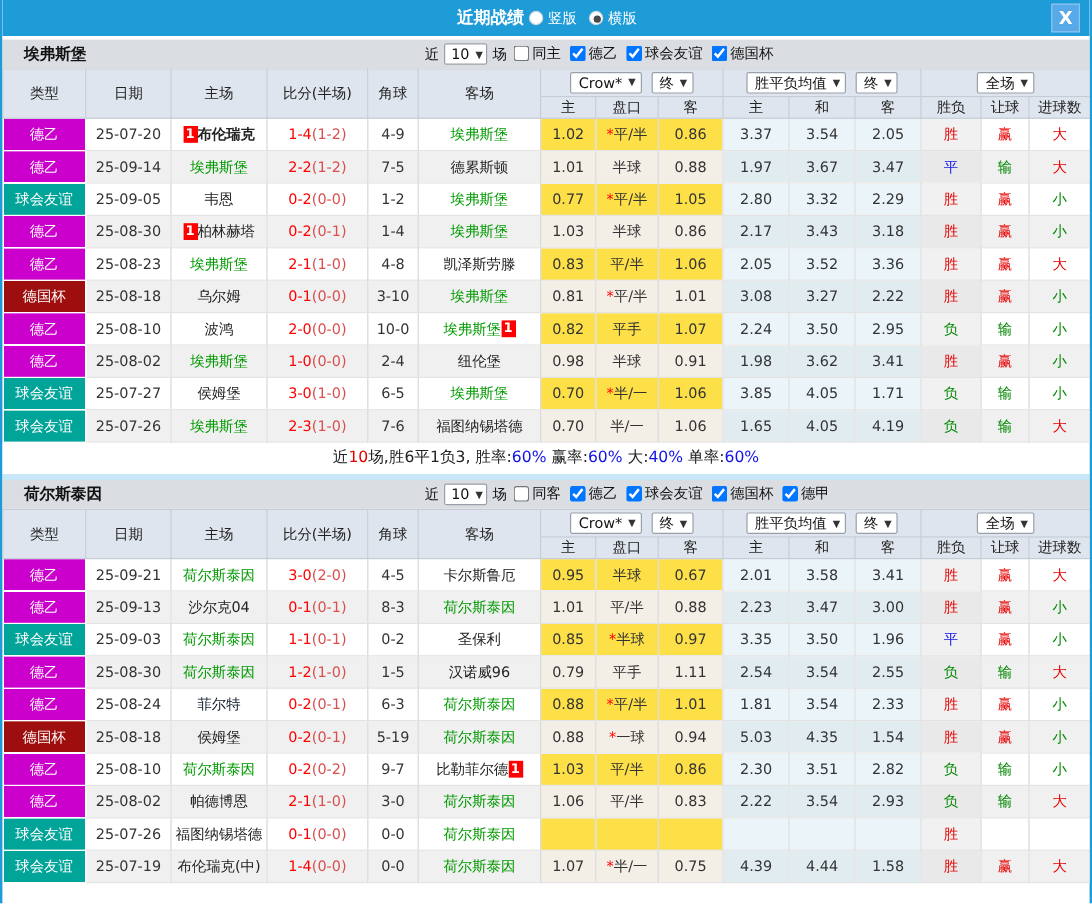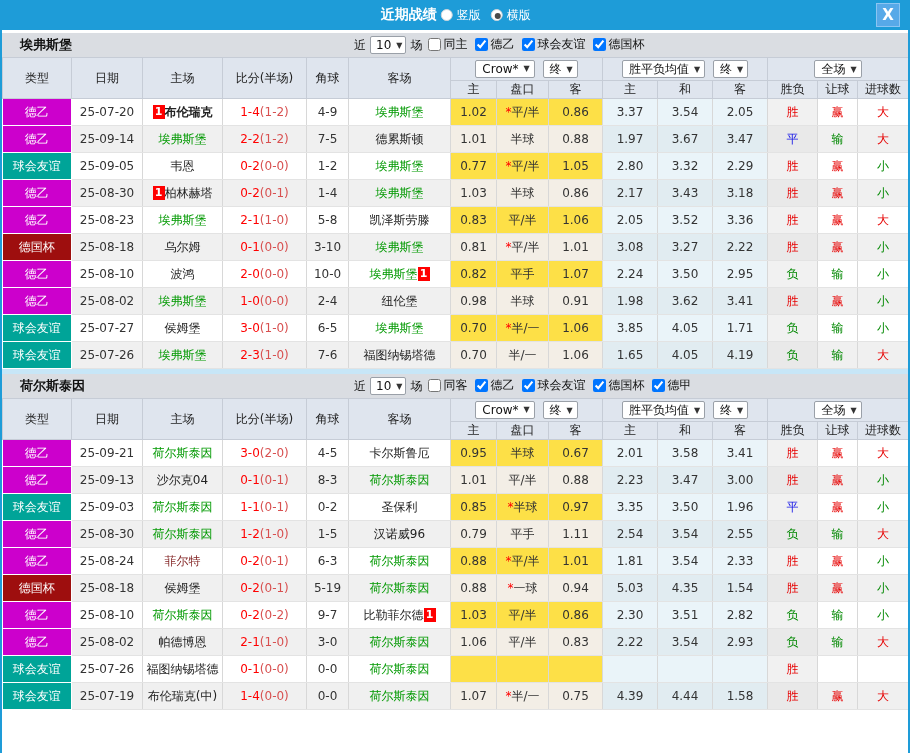--- a/index.html
+++ b/index.html
@@ -225,21 +225,21 @@
           <td class="blu">3.18</td>
           <td class="wdl" style="color: rgb(230, 0, 0);">胜</td>
           <td style="color: rgb(230, 0, 0);">赢</td>
           <td style="color: rgb(0, 136, 0);">小</td>
         </tr>
         <tr class="odd">
           <td class="lg" style="background: rgb(204, 0, 204);">德乙</td>
           <td>25-08-23</td>
           <td class="team-cell"><span style="color: rgb(0, 153, 0);">埃弗斯堡</span></td>
           <td><span class="score-full">2-1</span><span class="score-half">(1-0)</span></td>
-          <td>5-8</td>
+          <td>4-8</td>
           <td class="team-cell"><span style="color: rgb(34, 34, 34);">凯泽斯劳滕</span></td>
           <td class="cream">0.83</td>
           <td class="cream">平/半</td>
           <td class="cream">1.06</td>
           <td class="blu">2.05</td>
           <td class="blu">3.52</td>
           <td class="blu">3.36</td>
           <td class="wdl" style="color: rgb(230, 0, 0);">胜</td>
           <td style="color: rgb(230, 0, 0);">赢</td>
           <td style="color: rgb(230, 0, 0);">大</td>
@@ -325,20 +325,21 @@
           <td class="blu">1.65</td>
           <td class="blu">4.05</td>
           <td class="blu">4.19</td>
           <td class="wdl" style="color: rgb(0, 136, 0);">负</td>
           <td style="color: rgb(0, 136, 0);">输</td>
           <td style="color: rgb(230, 0, 0);">大</td>
         </tr>
       </tbody>
   </table>
 
+  <div class="summary" id="summary-0"><span class="c-k">近</span><span class="c-r">10</span><span class="c-k">场,胜6平1负3, 胜率:</span><span class="c-b">60%</span><span class="c-k"> 赢率:</span><span class="c-b">60%</span><span class="c-k"> 大:</span><span class="c-b">40%</span><span class="c-k"> 单率:</span><span class="c-b">60%</span></div>
   <div class="separator"></div>
 
   <div class="section-bar">
     <span class="team-name">荷尔斯泰因</span>
     <span class="filter-line">
       <span>近</span>
       <span class="dd small">
           <span>10</span>
           <span class="arr">▼</span>
         </span>
@@ -492,21 +493,21 @@
           <td class="blu">2.54</td>
           <td class="blu">3.54</td>
           <td class="blu">2.55</td>
           <td class="wdl" style="color: rgb(0, 136, 0);">负</td>
           <td style="color: rgb(0, 136, 0);">输</td>
           <td style="color: rgb(230, 0, 0);">大</td>
         </tr>
         <tr class="odd">
           <td class="lg" style="background: rgb(204, 0, 204);">德乙</td>
           <td>25-08-24</td>
-          <td class="team-cell"><span style="color: #7f1d1d;">菲尔特</span></td>
+          <td class="team-cell"><span style="color: #0f172a;">菲尔特</span></td>
           <td><span class="score-full">0-2</span><span class="score-half">(0-1)</span></td>
           <td>6-3</td>
           <td class="team-cell"><span style="color: rgb(0, 153, 0);">荷尔斯泰因</span></td>
           <td class="cream">0.88</td>
           <td class="cream"><span class="star">*</span>平/半</td>
           <td class="cream">1.01</td>
           <td class="blu">1.81</td>
           <td class="blu">3.54</td>
           <td class="blu">2.33</td>
           <td class="wdl" style="color: rgb(230, 0, 0);">胜</td>

